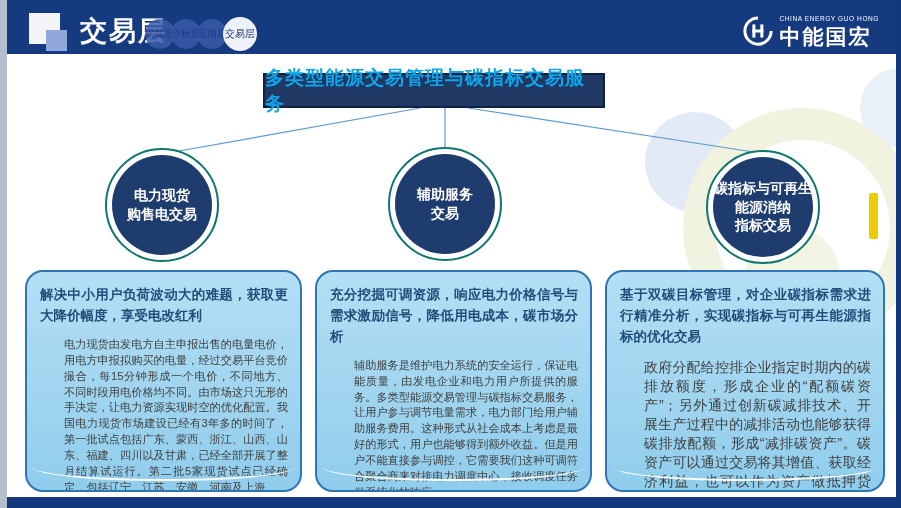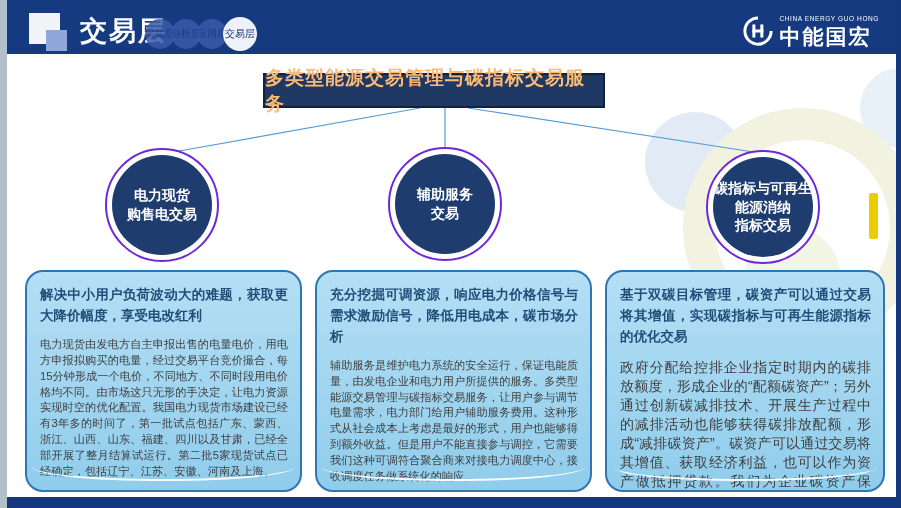--- a/index.html
+++ b/index.html
@@ -36,27 +36,27 @@
   .wm-blue{left:645px;top:112px;width:100px;height:100px;background:#e2ebf5;}
   .wm-blue2{left:860px;top:68px;width:80px;height:80px;background:#e8f0f8;}
   .wm-ring{left:683px;top:108px;width:175px;height:175px;border:32px solid #f1f3e0;background:transparent;}
   .wm-disc{left:745px;top:228px;width:95px;height:95px;background:#f3f5e4;}
   .wm-yellow{left:869px;top:193px;width:9px;height:46px;background:#edcc00;border-radius:2px;}
   
   .banner{
     position:absolute;left:263px;top:73px;width:342px;height:35px;z-index:2;
     background:#1f3864;border:2px solid #10223f;box-sizing:border-box;
     display:flex;align-items:center;justify-content:center;
-    color:#fdba74;font-size:19px;font-weight:bold;letter-spacing:1px;
+    color:#0ea5e9;font-size:19px;font-weight:bold;letter-spacing:1px;
   }
   .connectors{position:absolute;left:0;top:62px;width:901px;height:120px;z-index:1;}
   
   .ring{
     position:absolute;width:114px;height:114px;border-radius:50%;
-    border:2px solid #6d28d9;background:#ffffff;box-sizing:border-box;z-index:2;
+    border:2px solid #0f766e;background:#ffffff;box-sizing:border-box;z-index:2;
     display:flex;align-items:center;justify-content:center;
   }
   .ring-inner{
     width:100px;height:100px;border-radius:50%;background:#1e3c6e;
     display:flex;align-items:center;justify-content:center;
   }
   .circle-label{
     color:#ffffff;font-size:14px;font-weight:bold;text-align:center;
     line-height:1.35;white-space:pre-line;letter-spacing:0;
   }
@@ -75,21 +75,21 @@
     border-bottom:2px solid rgba(255,255,255,.95);border-radius:50%;
   }
   .card.b1{left:25px;width:277px;}
   .card.b2{left:315px;width:277px;}
   .card.b3{left:605px;width:280px;}
   .card-heading{
     color:#1f4e79;font-size:13.5px;font-weight:bold;line-height:1.55;
     margin-bottom:10px;text-align:justify;
   }
   .card-body{
-    color:#3f3f3f;font-size:11.2px;line-height:1.42;text-align:justify;
+    color:#3f3f3f;font-size:11.2px;line-height:1.42;text-align:justify;margin-left:24px;
   }
   .card.b3 .card-body{font-size:14px;line-height:1.36;}
 </style>
 </head>
 <body>
 
 <div class="slide">
 
   <div class="wm wm-blue"></div>
   <div class="wm wm-blue2"></div>
@@ -153,21 +153,21 @@
 
   <div class="card b1">
     <div class="card-heading">解决中小用户负荷波动大的难题，获取更大降价幅度，享受电改红利</div>
     <div class="card-body">电力现货由发电方自主申报出售的电量电价，用电方申报拟购买的电量，经过交易平台竞价撮合，每15分钟形成一个电价，不同地方、不同时段用电价格均不同。由市场这只无形的手决定，让电力资源实现时空的优化配置。我国电力现货市场建设已经有3年多的时间了，第一批试点包括广东、蒙西、浙江、山西、山东、福建、四川以及甘肃，已经全部开展了整月结算试运行。第二批5家现货试点已经确定，包括辽宁、江苏、安徽、河南及上海。</div>
   </div>
   <div class="card b2">
     <div class="card-heading">充分挖掘可调资源，响应电力价格信号与需求激励信号，降低用电成本，碳市场分析</div>
     <div class="card-body">辅助服务是维护电力系统的安全运行，保证电能质量，由发电企业和电力用户所提供的服务。多类型能源交易管理与碳指标交易服务，让用户参与调节电量需求，电力部门给用户辅助服务费用。这种形式从社会成本上考虑是最好的形式，用户也能够得到额外收益。但是用户不能直接参与调控，它需要我们这种可调符合聚合商来对接电力调度中心，接收调度任务做系统化的响应。</div>
   </div>
   <div class="card b3">
-    <div class="card-heading">基于双碳目标管理，碳资产可以通过交易将其增值，实现碳指标与可再生能源指标的优化交易</div>
+    <div class="card-heading">基于双碳目标管理，对企业碳指标需求进行精准分析，实现碳指标与可再生能源指标的优化交易</div>
     <div class="card-body">政府分配给控排企业指定时期内的碳排放额度，形成企业的“配额碳资产”；另外通过创新碳减排技术、开展生产过程中的减排活动也能够获得碳排放配额，形成“减排碳资产”。碳资产可以通过交易将其增值、获取经济利益，也可以作为资产做抵押贷款。我们为企业碳资产保值、增值。主要包括低碳规划、配额申报、配额交易的前端资产管理，碳市场分析、以及碳资产托管、碳金融增值服务等内容</div>
   </div>
 
   <div class="footer-bar"></div>
   <div class="edge-left"></div>
   <div class="edge-right"></div>
 
 </div>
 
 </body></html>

